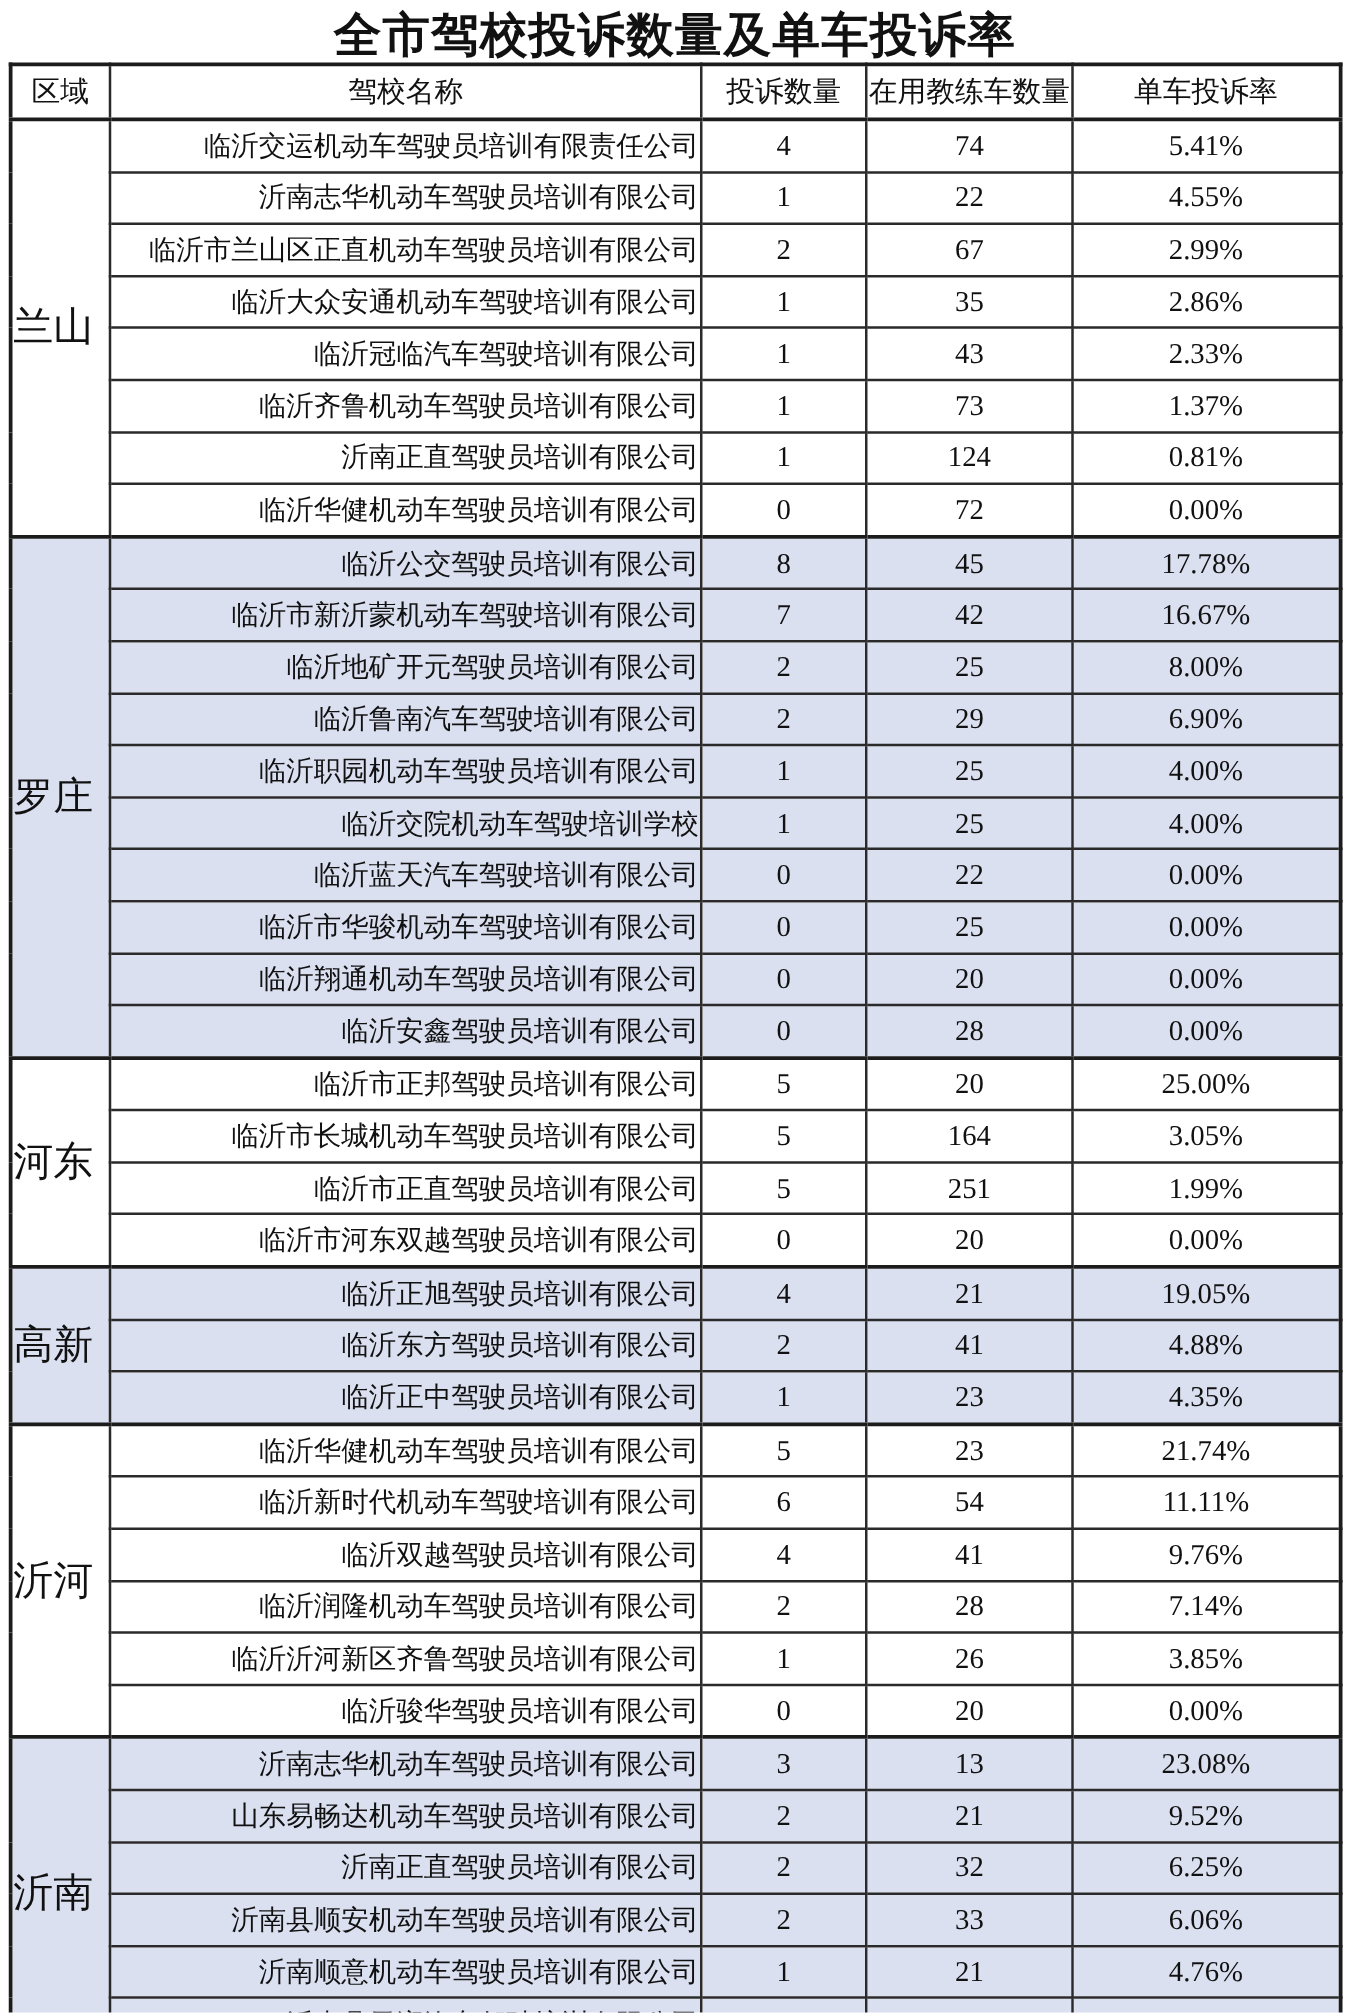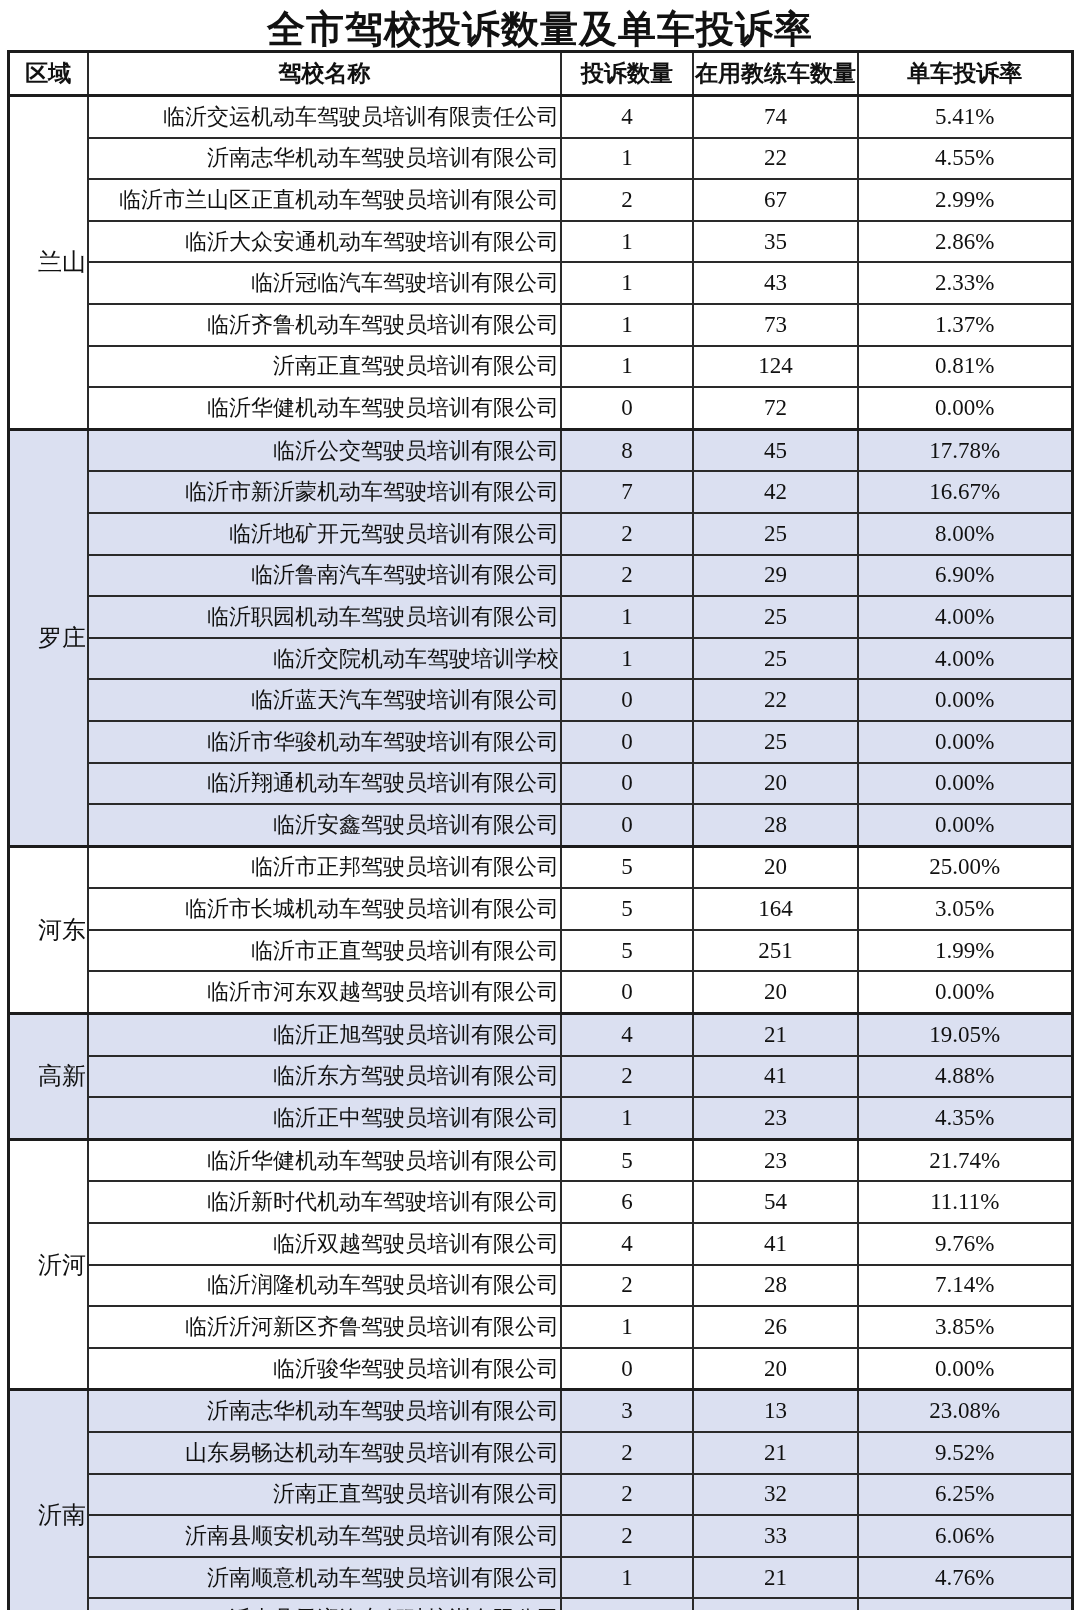--- a/index.html
+++ b/index.html
@@ -31,38 +31,38 @@
     border: 3px solid #1c1c1c;
   }
   table.stats th, table.stats td {
     border: 2px solid #2a2a2a;
     overflow: hidden;
     white-space: nowrap;
   }
   table.stats thead th {
     height: 39px;
     font-size: 23px;
-    font-weight: bold;
+    font-weight: normal;
     text-align: center;
     background: #ffffff;
   }
   table.stats tbody td {
     height: 37.6px;
     font-size: 23px;
     text-align: center;
     background: #ffffff;
   }
   table.stats tbody td.name {
     text-align: right;
     padding-left: 20px;
     font-size: 22px;
   }
   table.stats tbody td.region-cell {
-    font-size: 24px;
-    text-align: right;
+    font-size: 32px;
+    text-align: left;
     margin-left: 21px;
   }
   table.stats tbody tr.group-start td {
     border-top: 3px solid #1c1c1c;
   }
   table.stats tbody tr.shaded td {
     background: #dbe0f1;
   }
 </style>
 </head>

